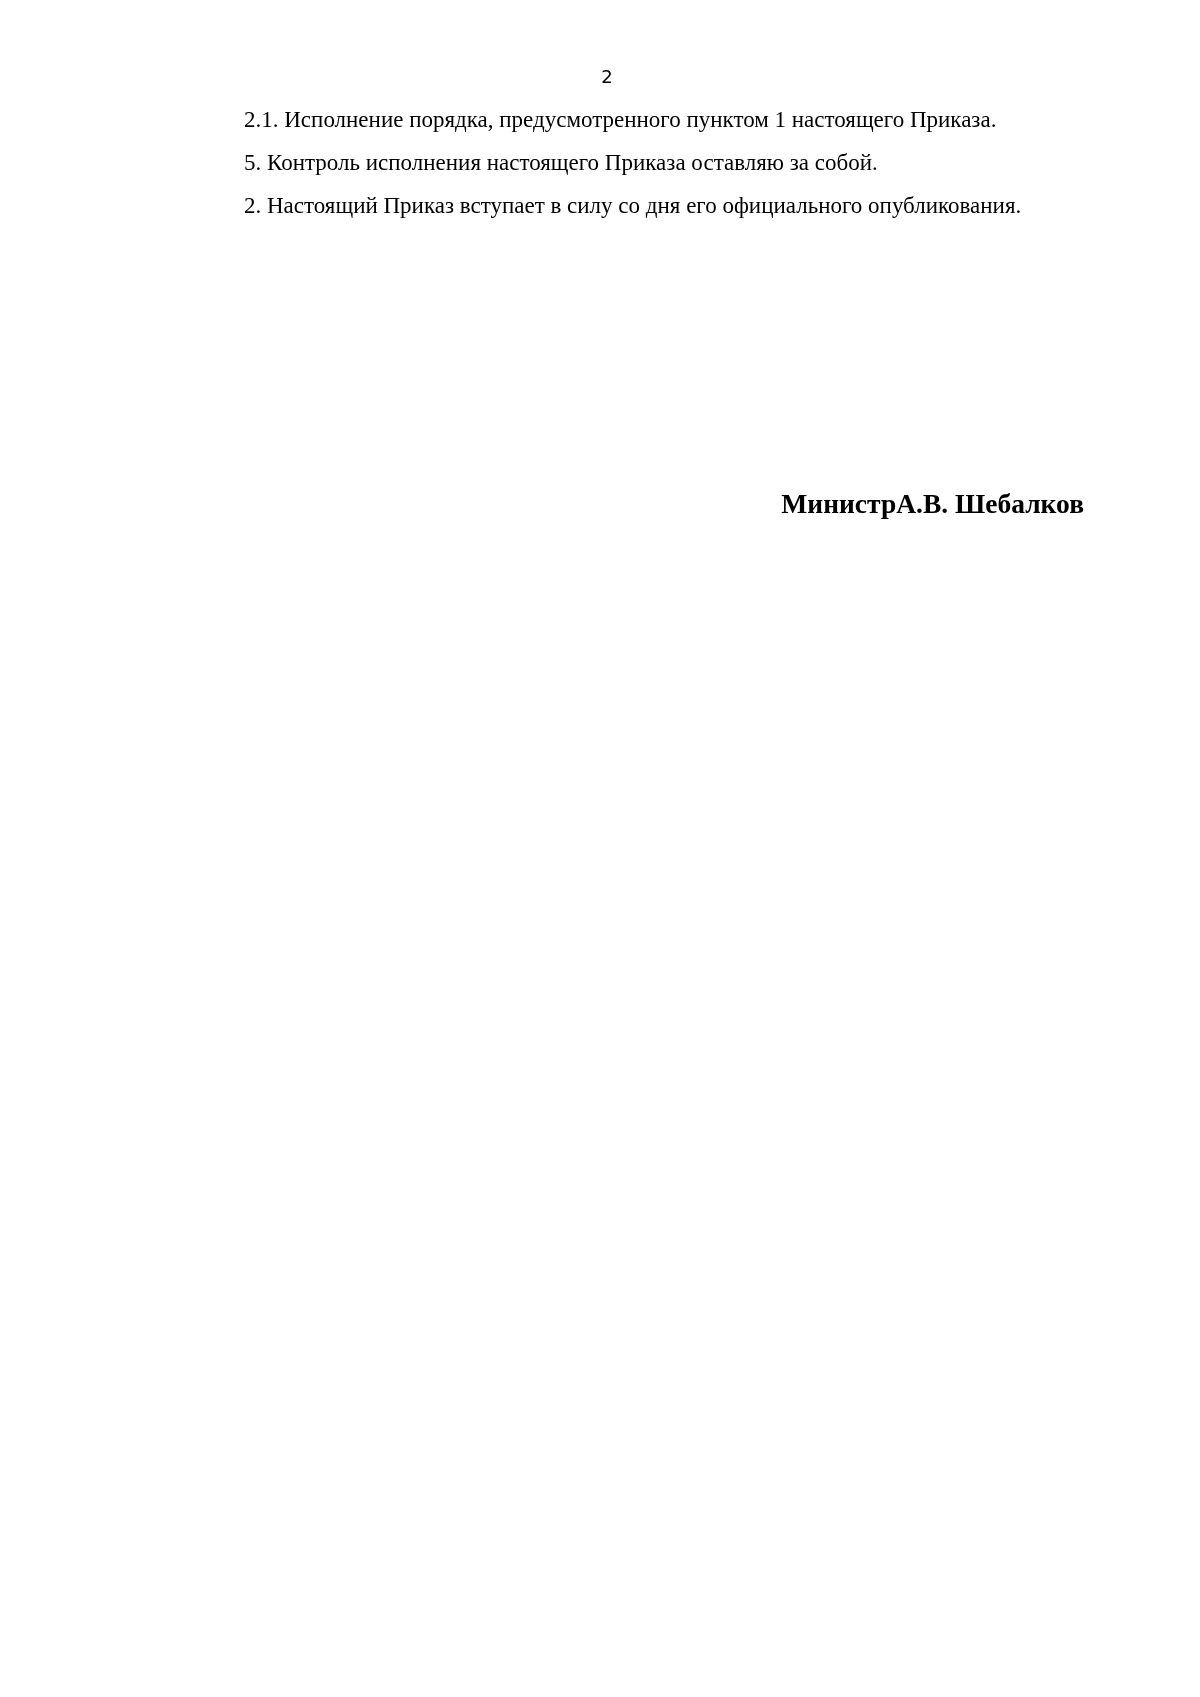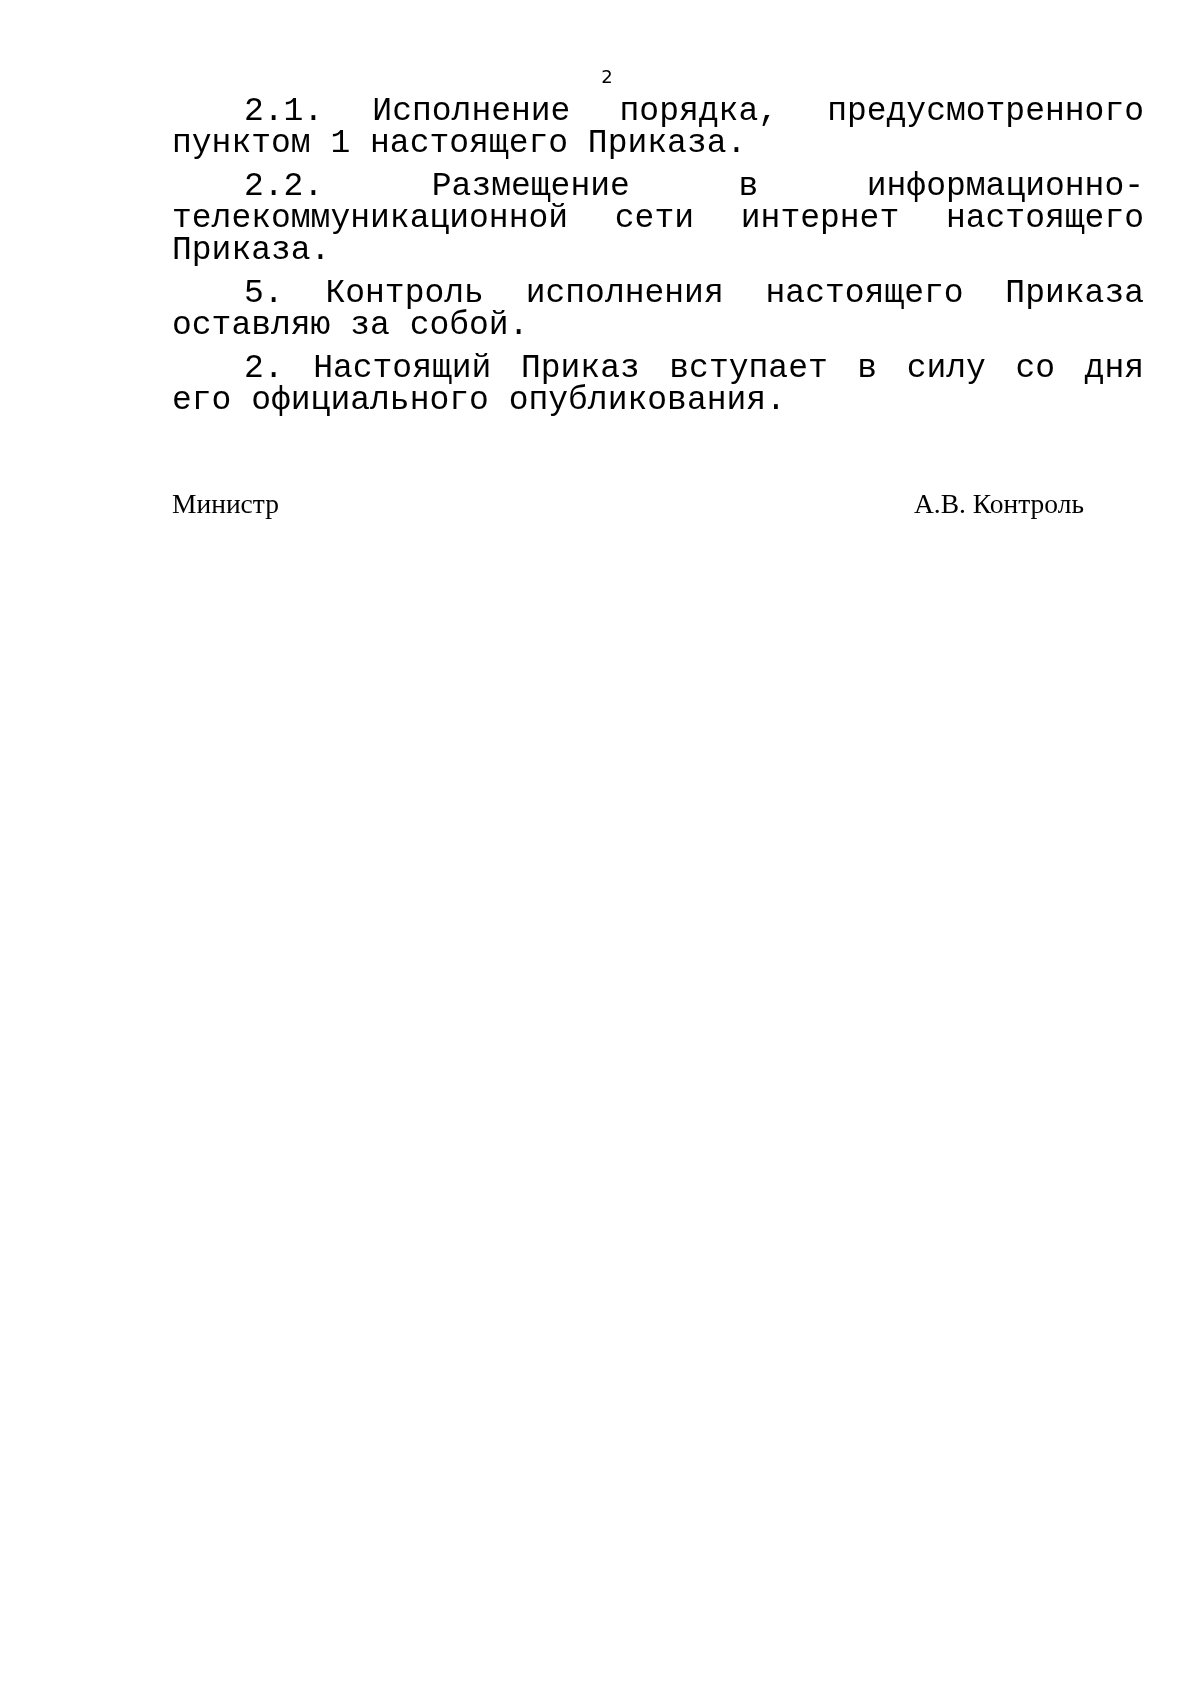--- a/index.html
+++ b/index.html
@@ -1,33 +1,32 @@
 <!DOCTYPE html>
 <html><head>
 <meta charset="utf-8">
 <style>
   html, body { margin: 0; padding: 0; background: #ffffff; }
   body { width: 1200px; height: 1697px; position: relative; overflow: hidden; color: #000; }
   .page-num { position: absolute; top: 66px; left: 0; width: 1214px; text-align: center;
     font-family: "DejaVu Sans", sans-serif; font-size: 18px; }
-  .body { position: absolute; top: 96px; left: 172px; width: 972px;
-    font-family: Liberation Mono, monospace; font-size: 33px; line-height: 32px; }
+  .body { position: absolute; top: 104px; left: 172px; width: 972px;
+    font-family: Liberation Serif, serif; font-size: 23px; line-height: 32px; }
   .para { margin: 0 0 11px 0; text-indent: 72px; text-align: justify; }
   .sig { position: absolute; top: 488px; left: 172px; width: 912px;
-    font-family: "Liberation Serif", serif; font-size: 27.5px; font-weight: normal;
-    display: flex; justify-content: space-between; }
+    font-family: "Liberation Serif", serif; font-size: 27.5px; font-weight: bold;
+    display: flex; justify-content: flex-end; }
 </style>
 </head>
 <body>
 
 <div class="page-num">2</div>
 
 <div class="body">
   <p class="para">2.1. Исполнение порядка, предусмотренного пунктом 1 настоящего Приказа.</p>
-  <p class="para">2.2. Размещение в информационно-телекоммуникационной сети интернет настоящего Приказа.</p>
   <p class="para">5. Контроль исполнения настоящего Приказа оставляю за собой.</p>
   <p class="para">2. Настоящий Приказ вступает в силу со дня его официального опубликования.</p>
 </div>
 
 <div class="sig">
   <span>Министр</span>
-  <span>А.В. Контроль</span>
+  <span>А.В. Шебалков</span>
 </div>
 
 </body></html>

